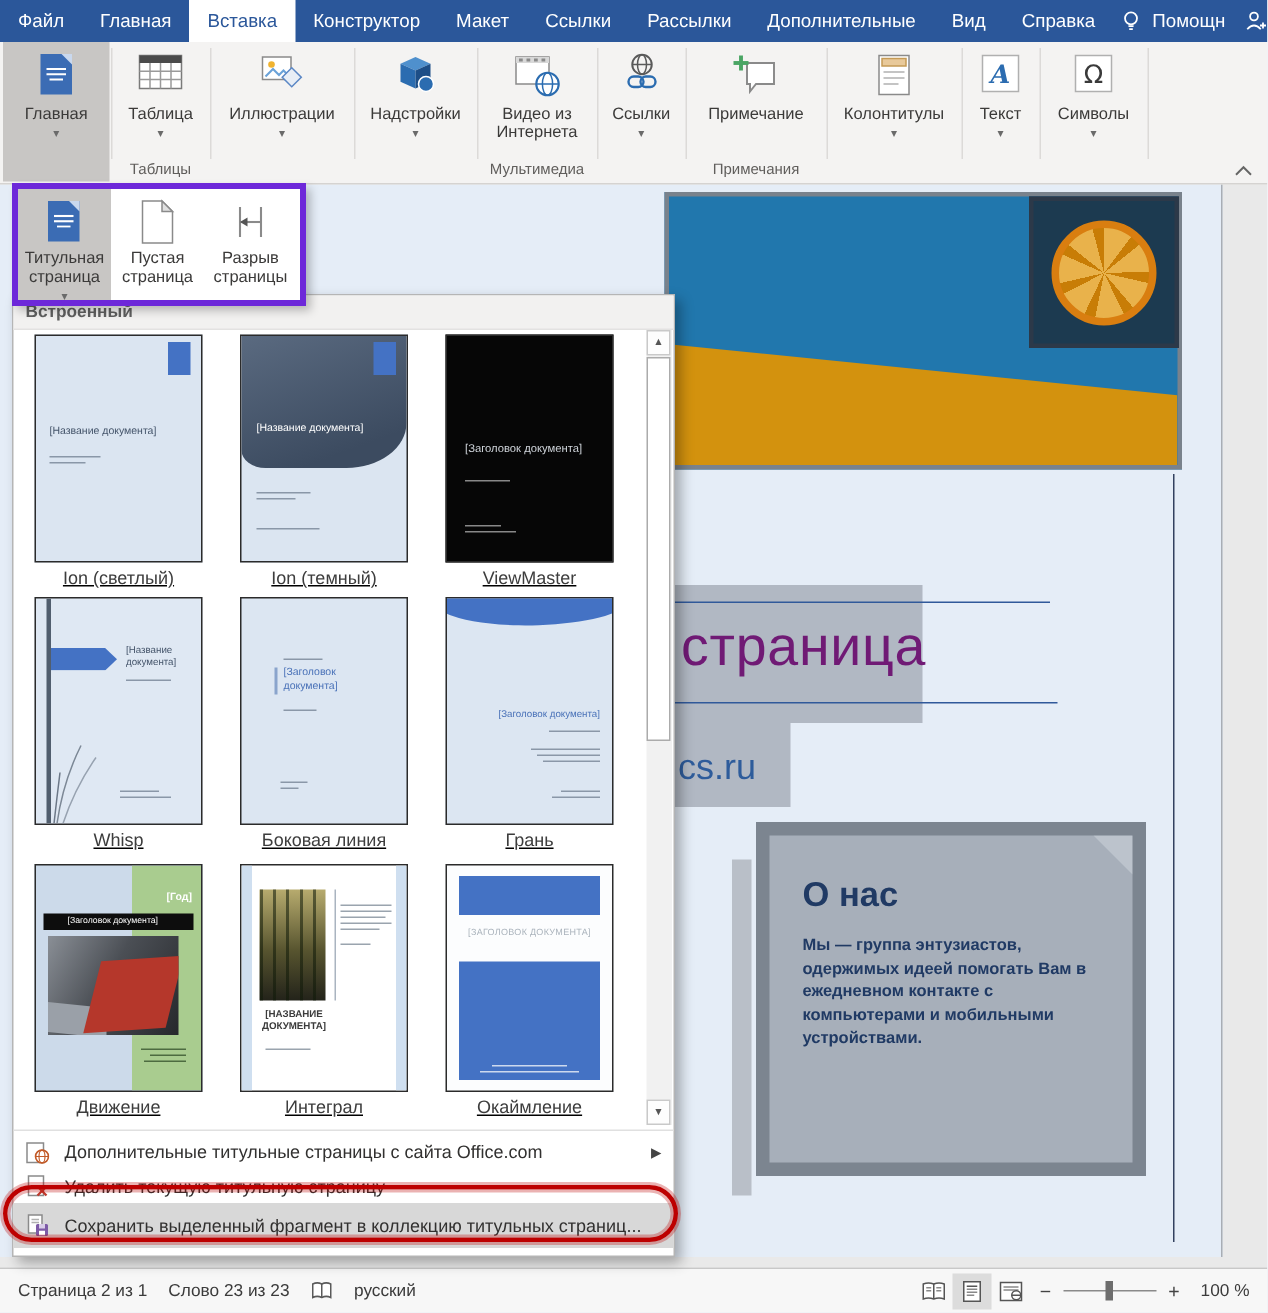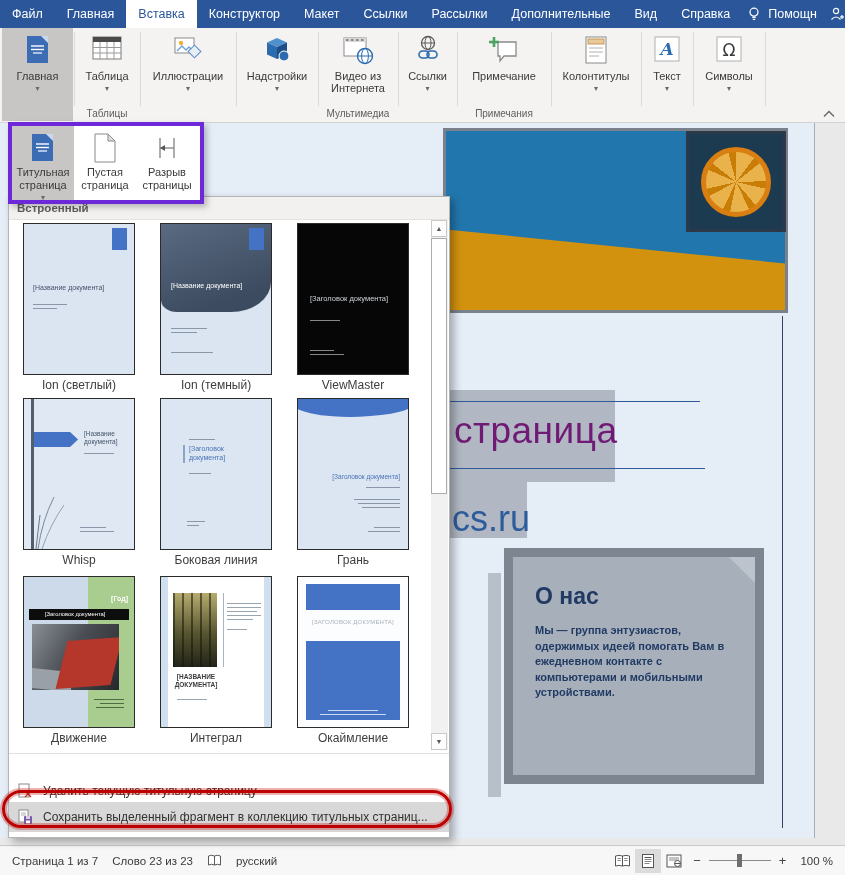--- a/index.html
+++ b/index.html
@@ -35,38 +35,38 @@
   #orange-frame{position:absolute;left:686px;top:9px;width:100px;height:101px;background:#1c3a50;border:3px solid #2c3949;box-sizing:border-box;display:flex;align-items:center;justify-content:center;}
   #orange-slice{width:70px;height:70px;border-radius:50%;border:5px solid #d97e10;background:repeating-conic-gradient(#e9b24b 0deg 37deg,#c87d06 37deg 51.4deg);box-sizing:border-box;}
   #doc-vline{position:absolute;left:782px;top:194px;width:1px;height:512px;background:#32415f;}
   .selblock{position:absolute;background:#b1b8c3;}
   #sel1{left:448px;top:268px;width:167px;height:92px;}
   #sel2{left:448px;top:350px;width:79px;height:66px;}
   .hrule{position:absolute;height:1px;background:#30599a;}
   #hr1{left:448px;top:279px;width:252px;}
   #hr2{left:448px;top:346px;width:257px;}
   #doc-heading{position:absolute;left:454px;top:288px;font-size:37px;color:#701a75;letter-spacing:.5px;}
-  #doc-subheading{position:absolute;left:452px;top:376px;font-size:36px;color:#2e5c9b;}
+  #doc-subheading{position:absolute;left:452px;top:376px;font-size:24px;color:#2e5c9b;}
   #about-sidebar{position:absolute;left:488px;top:451px;width:13px;height:224px;background:#b9bfc8;}
   #about-box{position:absolute;left:504px;top:426px;width:260px;height:236px;background:#a7afba;border:9px solid #7c8590;box-sizing:border-box;overflow:hidden;}
   #about-fold{position:absolute;top:0;right:0;width:0;height:0;border-top:26px solid #bcc3cc;border-left:26px solid transparent;}
   #about-title{position:absolute;left:22px;top:26px;font-size:23px;font-weight:bold;color:#203a64;}
   #about-body{position:absolute;left:22px;top:66px;width:204px;font-size:11px;font-weight:bold;color:#203a64;line-height:1.42;}
 
   
   #pages-menu{position:absolute;left:8px;top:122px;width:188px;height:74px;background:#fff;border:4px solid #6d28d9;box-shadow:3px 3px 6px rgba(0,0,0,.25);z-index:6;display:flex;}
   .pm-item{width:62px;padding-top:6px;text-align:center;cursor:default;}
   .pm-item.hl{background:#c8c6c4;}
   .pm-icon{display:block;height:34px;margin:0 auto;}
   .pm-label{display:block;font-size:11px;color:#3b3a39;line-height:13px;}
 
   
   #gallery{position:absolute;left:8px;top:196px;width:442px;height:642px;background:#fff;border:1px solid #b5b5b5;box-shadow:4px 4px 8px rgba(0,0,0,.3);box-sizing:border-box;z-index:5;}
   #gal-header{height:22px;line-height:22px;background:#f2f1f0;border-bottom:1px solid #e3e2e1;font-size:11.5px;font-weight:bold;color:#5f5f5f;padding-left:8px;}
-  .cell{position:absolute;width:94px;cursor:default;}
+  .cell{position:absolute;width:94px;cursor:default;text-decoration:underline;}
   .tpl{position:relative;width:110px;height:150px;border:1px solid #2b2b2b;background:#dce6f2;overflow:hidden;box-sizing:content-box;}
   .tname{width:112px;text-align:center;font-size:12px;color:#3d3d3d;margin-top:3px;white-space:nowrap;}
   .ln{position:absolute;height:2px;background:#8a97a8;}
   .ph{position:absolute;color:#44546a;font-size:7px;line-height:1.25;}
 
   .tpl-ion-light{background:#dbe5f1;}
   .chip{position:absolute;top:4px;right:7px;width:15px;height:22px;background:#4472c4;}
   .tpl-ion-light .ph{top:60px;left:9px;right:4px;}
   .tpl-ion-dark{background:#dbe5f1;}
   .tpl-ion-dark .top{position:absolute;top:0;left:0;right:0;height:88px;background:linear-gradient(160deg,#5a6a80 0%,#3c4b60 80%);border-radius:0 0 40px 16px / 0 0 30px 12px;}
@@ -522,20 +522,32 @@
       <div class="tname">Окаймление</div>
     </div>
 
     <div id="gal-scroll">
       <div id="sc-up" class="sc-btn"></div>
       <div id="sc-thumb"></div>
       <div id="sc-down" class="sc-btn"></div>
     </div>
 
     <div id="gal-footer">
+      <div id="fitem1" class="fitem">
+        <span class="ficon">
+          <svg width="16" height="16" viewBox="0 0 16 16">
+              <rect x="1" y="2" width="11" height="13" fill="#fff" stroke="#8a8a8a"></rect>
+              <circle cx="11" cy="11" r="4.3" fill="#fff" stroke="#c25a28" stroke-width="1.1"></circle>
+              <ellipse cx="11" cy="11" rx="2" ry="4.3" fill="none" stroke="#c25a28" stroke-width=".8"></ellipse>
+              <line x1="6.7" y1="11" x2="15.3" y2="11" stroke="#c25a28" stroke-width=".8"></line>
+            </svg>
+        </span>
+        <span>Дополнительные титульные страницы с сайта Office.com</span>
+        <span class="fsub"></span>
+      </div>
       <div id="fitem2" class="fitem">
         <span class="ficon">
           <svg width="16" height="16" viewBox="0 0 16 16">
               <rect x="2" y="1" width="10" height="13" fill="#fff" stroke="#8a8a8a"></rect>
               <line x1="8" y1="8" x2="14" y2="14" stroke="#c0392b" stroke-width="1.5"></line>
               <line x1="14" y1="8" x2="8" y2="14" stroke="#c0392b" stroke-width="1.5"></line>
             </svg>
         </span>
         <span>Удалить текущую титульную страницу</span>
       </div>
@@ -551,21 +563,21 @@
             </svg>
         </span>
         <span>Сохранить выделенный фрагмент в коллекцию титульных страниц...</span>
       </div>
     </div>
   </div>
 
   <div id="red-ring"></div>
 
   <div id="statusbar">
-    <div class="stitem" style="margin-left:12px">Страница 1 из 7</div>
+    <div class="stitem" style="margin-left:12px">Страница 2 из 1</div>
     <div class="stitem">Слово 23 из 23</div>
     <span class="stitem">
       <svg width="15" height="15" viewBox="0 0 15 15">
           <path d="M7.5 3 Q4.5 1.5 1.5 3 L1.5 12 Q4.5 10.5 7.5 12 Q10.5 10.5 13.5 12 L13.5 3 Q10.5 1.5 7.5 3 Z" fill="#fff" stroke="#5a5a5a"></path>
           <line x1="7.5" y1="3" x2="7.5" y2="12" stroke="#5a5a5a"></line>
         </svg>
     </span>
     <div class="stitem">русский</div>
     <div class="spacer"></div>
     <div class="viewbtn">

